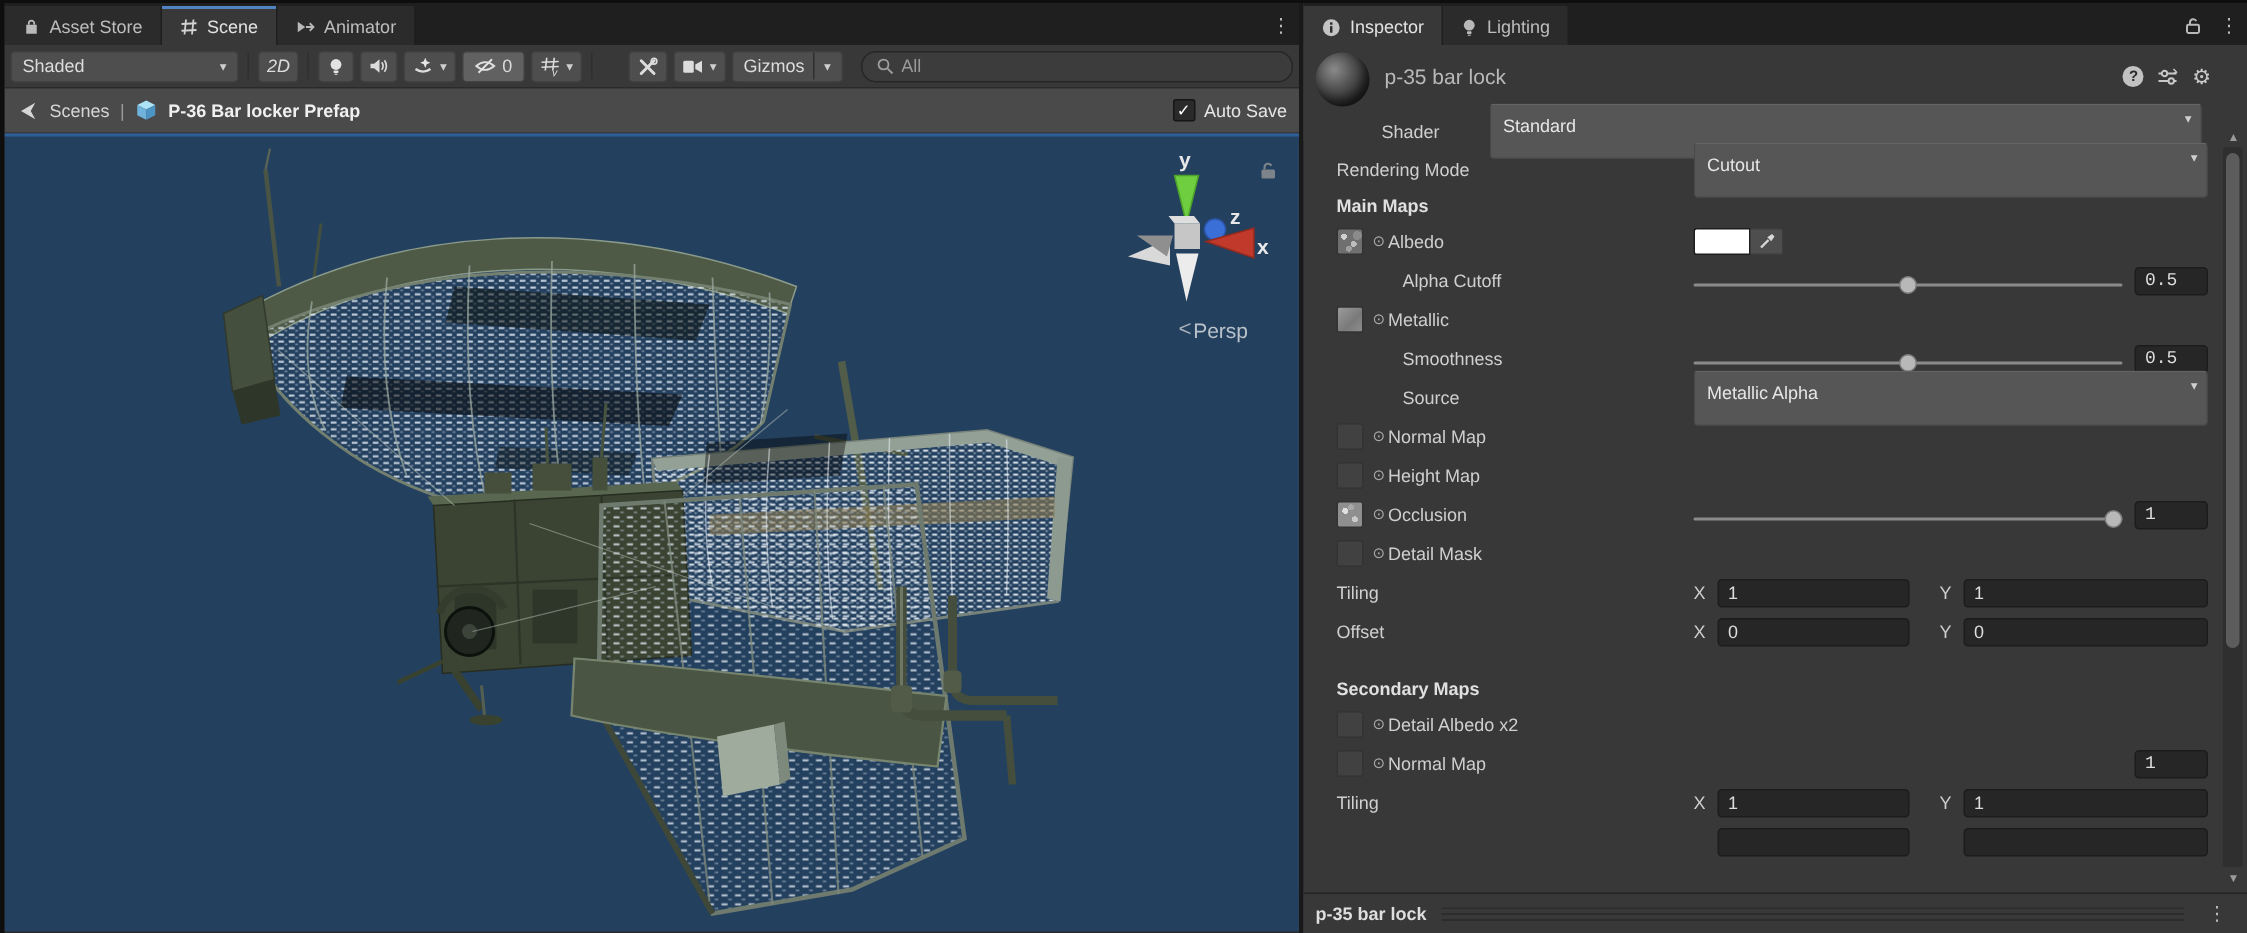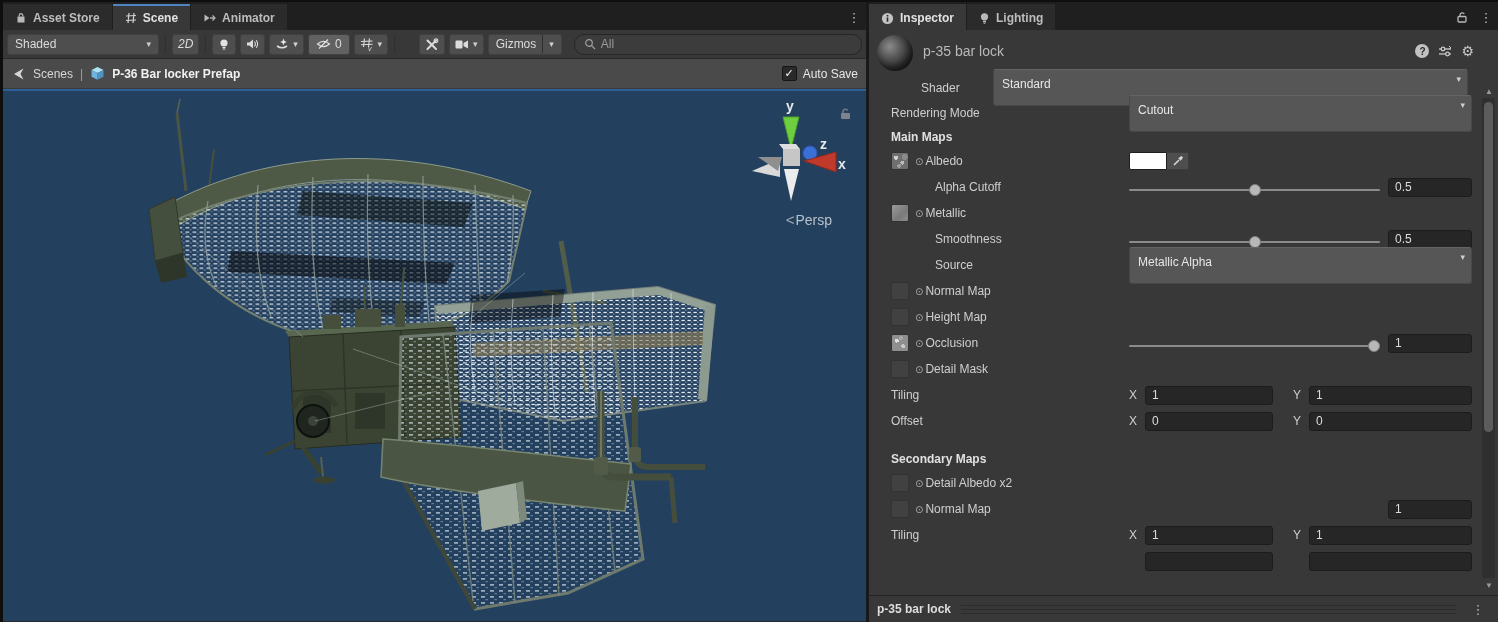--- a/index.html
+++ b/index.html
@@ -15,21 +15,21 @@
   .arrow { color:#cfcfcf; font-size:9px; line-height:1; }
 
   
   .scene-panel { position:absolute; left:0; top:0; width:863px; height:620px; }
   .divider-v { position:absolute; left:863px; top:0; width:3px; height:620px; background:#191919; }
   .inspector-panel { position:absolute; left:866px; top:0; width:629px; height:620px; background:#383838; }
 
   
   .tabbar { position:relative; height:28px; background:#1f1f1f; display:flex; align-items:flex-end; }
   .tab { height:26px; display:flex; align-items:center; gap:6px; padding:0 12px; background:#2b2b2b;
-         color:#bdbdbd; margin-right:1px; border-top:2px solid transparent; cursor:default;font-weight:bold; }
+         color:#bdbdbd; margin-right:1px; border-top:2px solid transparent; cursor:default; }
   .tab.active { background:#383838; color:#e2e2e2; }
   .tab.focus { border-top:2px solid #4f83c2; }
   .tabbar .spacer { flex:1; }
   .panel-menu { width:24px; height:26px; display:flex; align-items:center; justify-content:center;
                 color:#b9b9b9; font-size:13px; }
 
   
   .scene-toolbar { height:29px; background:#383838; border-bottom:1px solid #2a2a2a;
                    display:flex; align-items:center; padding:0 4px; gap:4px; }
   .tbtn { height:21px; background:#4e4e4e; border:1px solid #404040; border-radius:3px;
@@ -100,22 +100,22 @@
       radial-gradient(circle at 30% 35%, #e0e0e0 0 2px, transparent 2px),
       radial-gradient(circle at 70% 70%, #c9c9c9 0 2px, transparent 2px),
       radial-gradient(circle at 55% 20%, #a8a8a8 0 2px, transparent 2px), #8f8f8f; }
   .picker { color:#aaaaaa; font-size:10px; margin-right:2px; }
   .ctrl { flex:1; display:flex; align-items:flex-end; min-width:0; }
 
   .slider { position:relative; flex:1; height:14px; margin-right:8px; }
   .slider .track { position:absolute; left:0; right:0; top:6px; height:2px; background:#8b8b8b; border-radius:1px; }
   .slider .knob { position:absolute; top:1px; width:12px; height:12px; border-radius:50%;
                   background:#b8b8b8; border:1px solid #7e7e7e; }
-  .valuebox { width:84px; height:19px; flex:none; background:#262626; border:1px solid #1c1c1c;
-              border-radius:3px; color:#dddddd; line-height:17px; padding:0 6px; }
+  .valuebox { width:49px; height:19px; flex:none; background:#262626; border:1px solid #1c1c1c;
+              border-radius:3px; color:#dddddd; line-height:17px; padding:0 6px;font-family:Liberation Mono, monospace; }
   .swatch { width:38px; height:18px; background:#ffffff; border:1px solid #1e1e1e; border-radius:2px 0 0 2px; }
   .eyedrop-btn { width:22px; height:18px; background:#4e4e4e; border:1px solid #3d3d3d; border-left:none;
                  border-radius:0 2px 2px 0; display:flex; align-items:center; justify-content:center; }
   .checkbox.small { width:16px; height:16px; background:#3d3d3d; border:1px solid #565656; }
   .xy { display:flex; align-items:center; width:100%; }
   .xy .axis { color:#cfcfcf; width:12px; flex:none; }
   .xy .fld { height:19px; background:#262626; border:1px solid #1c1c1c; border-radius:3px;
              color:#dddddd; line-height:17px; padding:0 6px; }
   .xy .fx { width:128px; margin-left:4px; margin-right:20px; }
   .xy .fy { flex:1; margin-left:4px; }

